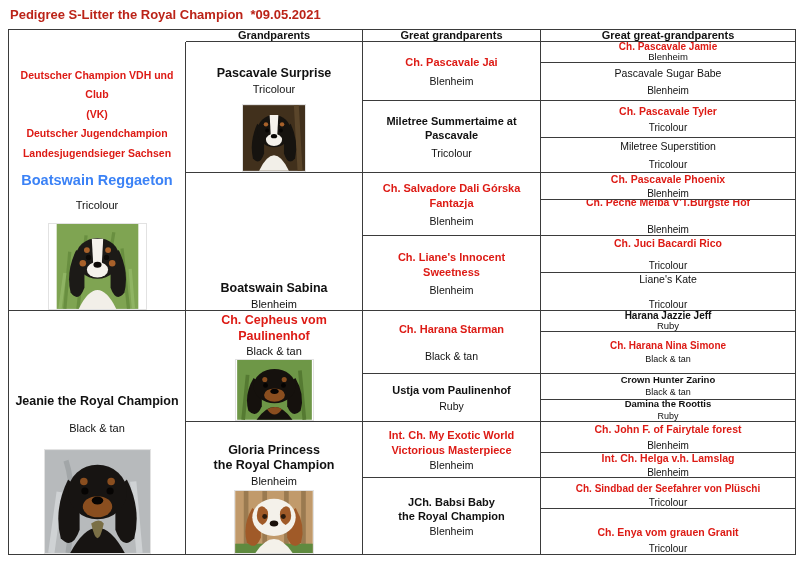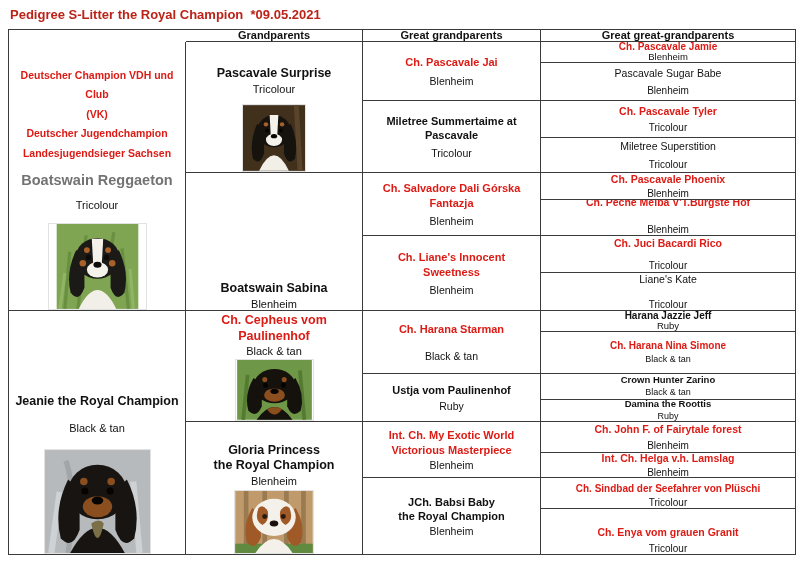--- a/index.html
+++ b/index.html
@@ -12,21 +12,21 @@
     border-top:1px solid #3b3b3b;border-left:1px solid #3b3b3b;background:#fff;}
   .cell{border-right:1px solid #3b3b3b;border-bottom:1px solid #3b3b3b;display:flex;flex-direction:column;
     align-items:center;justify-content:center;text-align:center;overflow:hidden;background:#fff;box-sizing:border-box;}
   .start{justify-content:flex-end;}
   .hdr{font-weight:bold;font-size:11px;line-height:1;}
   .nm{white-space:pre-line;}
   .cl{white-space:pre-line;}
   .red{color:#dd1b15;}
   
   .p-titles{font-size:10.5px;font-weight:bold;color:#dd1b15;line-height:1.85;white-space:pre-line;}
-  .p1-name{font-size:14.5px;font-weight:bold;color:#737373;margin-top:9px;}
+  .p1-name{font-size:14.5px;font-weight:bold;color:#3b82f6;margin-top:9px;}
   .p2-name{font-size:12.5px;font-weight:bold;margin-top:0;}
   .p-colour{font-size:11px;margin-top:11px;}
   
   .g-name{font-size:12.5px;font-weight:bold;line-height:1.25;}
   .g-colour{font-size:11px;margin-top:1px;}
   
   .gg-name{font-size:11px;font-weight:bold;line-height:1.3;}
   .gg-colour{font-size:10.5px;}
   .gap5{gap:5px;}.gap14{gap:14px;}
   

